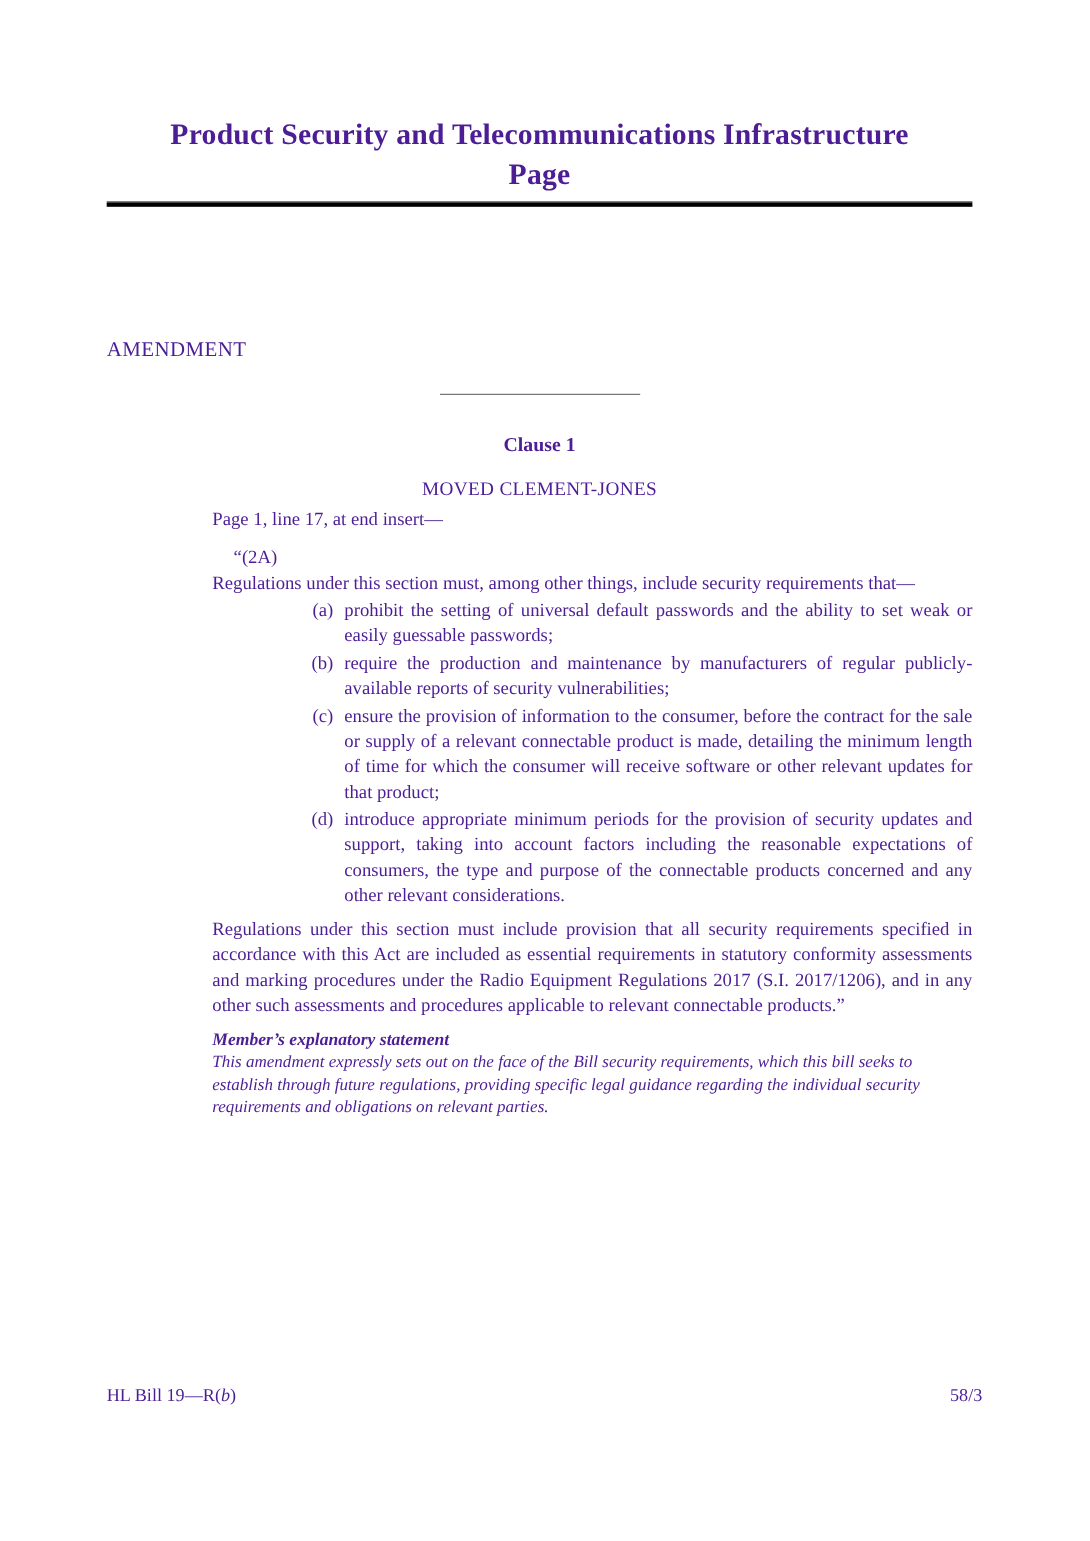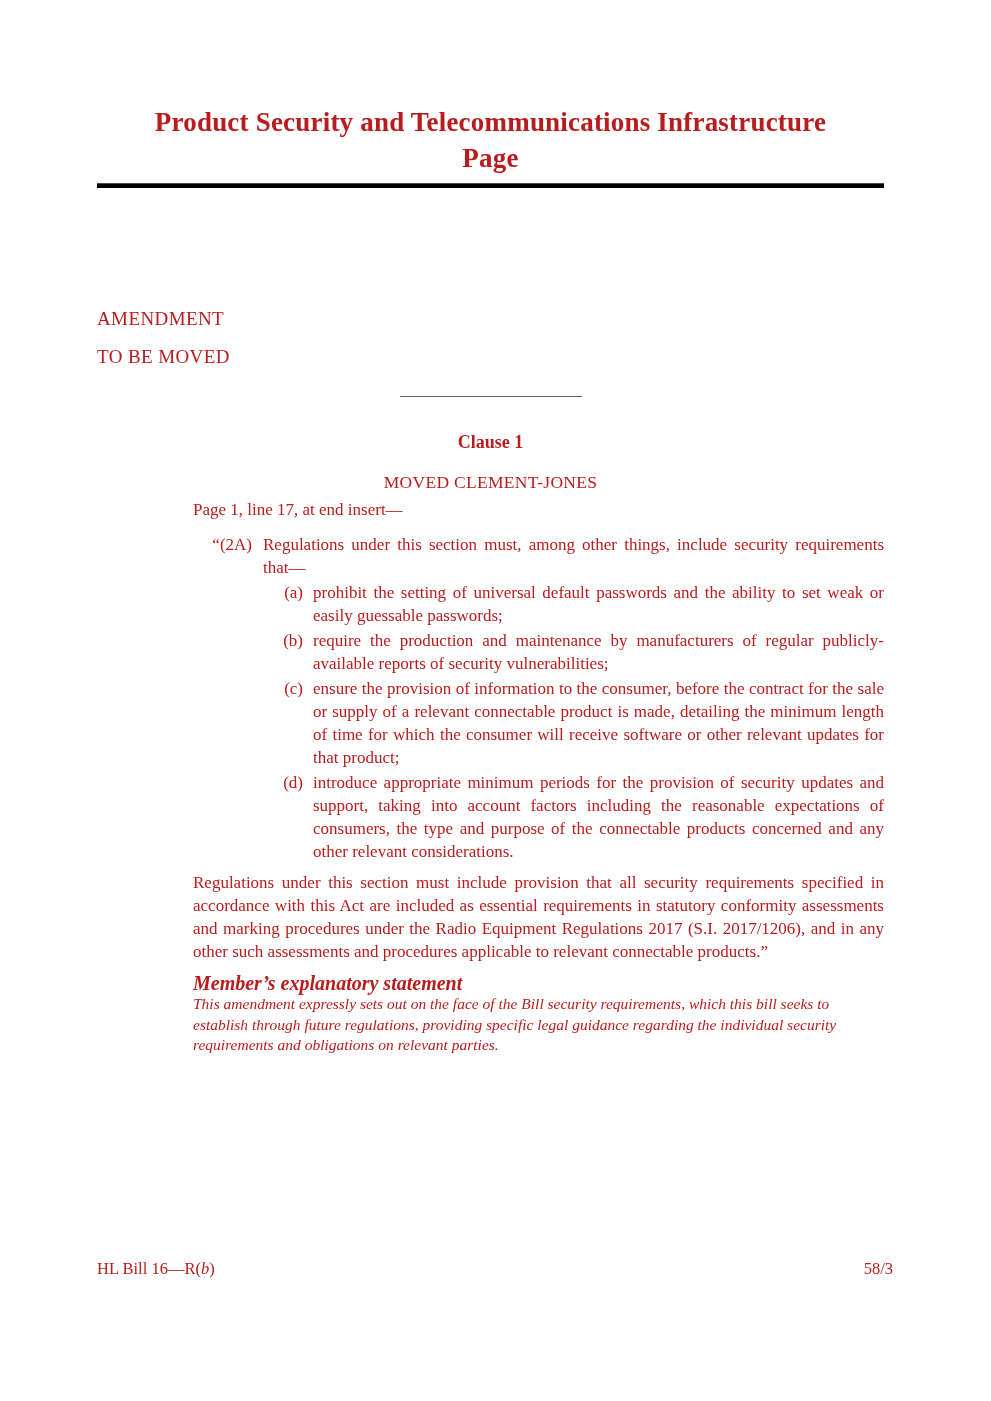--- a/index.html
+++ b/index.html
@@ -3,21 +3,21 @@
 <meta charset="utf-8">
 <style>
   * { margin: 0; padding: 0; box-sizing: border-box; }
   html, body { background: #e8e8e8; }
   .page {
     position: relative;
     width: 991px;
     height: 1401px;
     margin: 0 auto;
     background: #ffffff;
-    color: #b91c1c;
+    color: #4c1d95;
     font-family: "Liberation Serif", "DejaVu Serif", serif;
     padding: 104px 107px 0 97px;
     overflow: hidden;
   }
   
   .bill-title {
     text-align: center;
     font-size: 27px;
     font-weight: bold;
     line-height: 36px;
@@ -61,35 +61,35 @@
   
   .body-indent {
     margin-left: 96px;
     font-size: 17px;
     line-height: 23px;
   }
   .instruction { margin-top: 6px; }
   .para { display: flex; }
   .para .plabel { flex: 0 0 auto; text-align: right; white-space: nowrap; }
   .para .ptext { flex: 1 1 auto; text-align: justify; }
-  .p1 { margin-top: 12px; }
+  .p1 { margin-top: 12px; flex-direction: column; }
   .p1 .plabel { width: 59px; margin-right: 11px; }
   .p2 { margin-top: 2px; padding-left: 84px; }
   .p2 .plabel { width: 26px; margin-right: 10px; }
   .p2b { margin-top: 8px; }
   
   .explanatory {
     margin-top: 10px;
     font-style: italic;
     font-size: 15.5px;
     line-height: 20.5px;
   }
   .exp-heading {
     font-weight: bold;
-    font-size: 20px;
+    font-size: 16px;
     line-height: 21px;
   }
   
   .page-footer {
     position: absolute;
     left: 97px;
     right: 98px;
     top: 1258px;
     display: flex;
     justify-content: space-between;
@@ -105,21 +105,20 @@
 
   <h1 class="bill-title">
     <div class="tline">Product Security and Telecommunications Infrastructure</div>
     <div class="tline">Page</div>
   </h1>
 
   <div class="double-rule"></div>
 
   <div class="movement">
     <div>AMENDMENT</div>
-    <div>TO BE MOVED</div>
   </div>
 
   <hr class="short-rule">
 
   <div class="clause-title">Clause 1</div>
 
   <div class="mover">MOVED CLEMENT-JONES</div>
 
   <div class="body-indent">
 
@@ -155,17 +154,17 @@
     </div>
 
     <div class="explanatory">
       <div class="exp-heading">Member’s explanatory statement</div>
       <p>This amendment expressly sets out on the face of the Bill security requirements, which this bill seeks to establish through future regulations, providing specific legal guidance regarding the individual security requirements and obligations on relevant parties.</p>
     </div>
 
   </div>
 
   <div class="page-footer">
-    <span><span>HL Bill 16—R(</span><span class="italic">b</span><span>)</span></span>
+    <span><span>HL Bill 19—R(</span><span class="italic">b</span><span>)</span></span>
     <span>58/3</span>
   </div>
 
 </div>
 
 </body></html>

